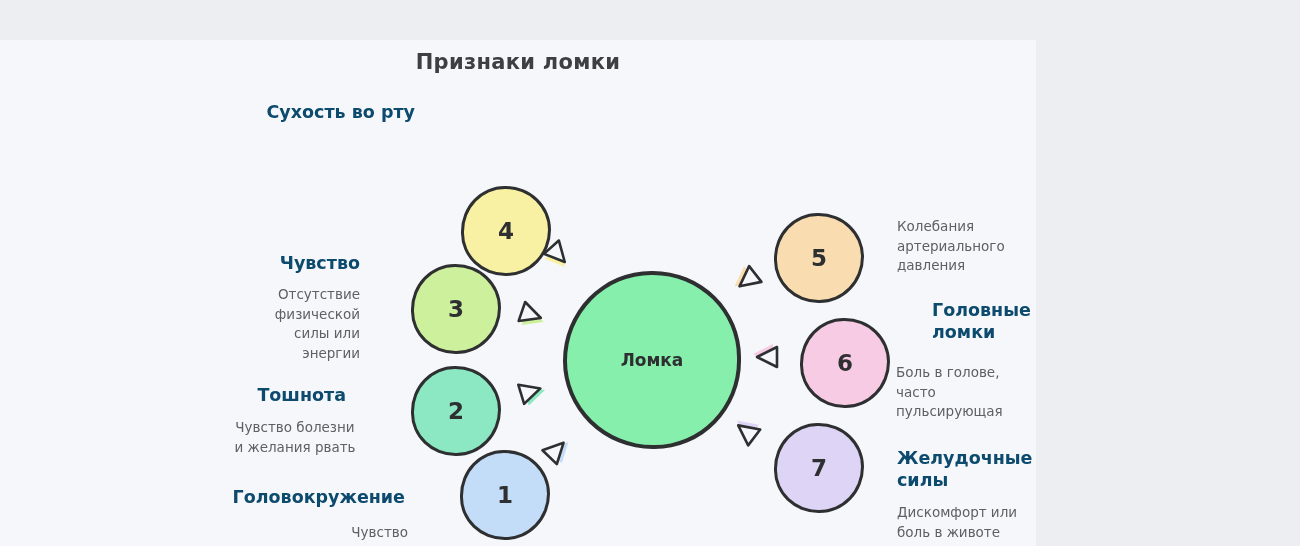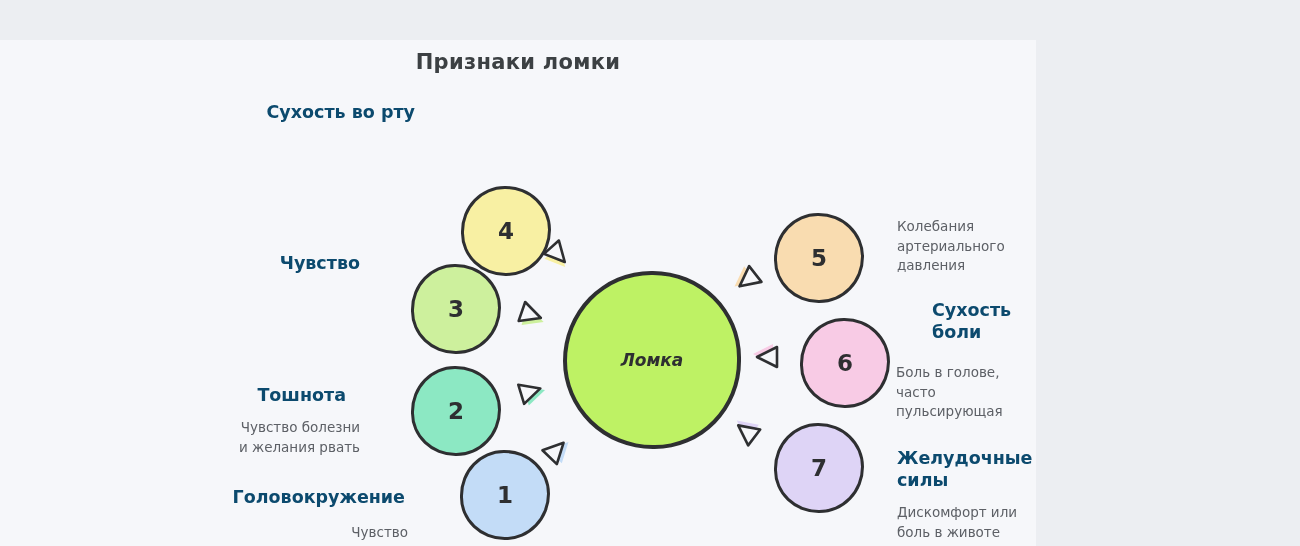--- a/index.html
+++ b/index.html
@@ -32,36 +32,36 @@
   .t3{left:517px;top:261px;transform:rotate(19deg);}
   .t4{left:543px;top:201px;transform:rotate(48deg);}
   .t5{left:731px;top:225px;transform:rotate(142deg);}
   .t6{left:751px;top:301px;transform:rotate(180deg);}
   .t7{left:731px;top:375px;transform:rotate(-143deg);}
   
   .heading{position:absolute;font-weight:bold;color:#0c4a6e;font-size:17.5px;line-height:1.25;}
   .desc{position:absolute;color:#5d6066;font-size:13.5px;line-height:1.45;}
   .ra{text-align:right;} .la{text-align:left;}
   .h1{left:225px;top:447px;width:180px;} .d1{left:288px;top:483px;width:120px;}
-  .h2{left:236px;top:345px;width:110px;} .d2{left:230px;top:378px;width:130px;}
+  .h2{left:236px;top:345px;width:110px;} .d2{left:230px;top:378px;width:130px;text-align:center;}
   .h3{left:240px;top:213px;width:120px;} .d3{left:245px;top:245px;width:115px;}
   .h4{left:265px;top:62px;width:150px;}  .d4{left:302px;top:122px;width:110px;}
   .h5{left:897px;top:113px;width:115px;} .d5{left:897px;top:177px;width:105px;}
   .h6{left:932px;top:260px;width:110px;} .d6{left:896px;top:323px;width:108px;}
   .h7{left:897px;top:408px;width:135px;} .d7{left:897px;top:463px;width:128px;}
   .bottom-bar{position:absolute;left:0;bottom:0;width:100%;height:5px;background:#2b3147;}
 </style>
 </head>
 <body>
 
 <div class="canvas">
 
   <div class="title">Признаки ломки</div>
 
-  <div class="center-node" style="background-color: #bef264; font-style: italic;">
+  <div class="center-node" style="background-color: #86efac;">
     <div class="blob" style="background-color: rgb(249, 200, 200);"></div>
     <span>Ломка</span>
   </div>
 
   <div class="node p1" style="background-color: rgb(195, 220, 247);">
     <div class="blob" style="background-color: rgb(195, 220, 247);"></div>
     <span>1</span>
   </div>
   <div class="node p2" style="background-color: rgb(140, 232, 195);">
     <div class="blob" style="background-color: rgb(140, 232, 195);"></div>
@@ -127,29 +127,30 @@
   <div class="tri t7">
     <svg width="30" height="30" viewBox="0 0 30 30">
       <polygon points="8,7 8,27 28,17" stroke="none" fill="#ded4f6"></polygon>
       <polygon points="4,4 4,24 24,14" fill="#f6f7fa" stroke="#2e2f31" stroke-width="2.6" stroke-linejoin="round"></polygon>
     </svg>
   </div>
 
   <div class="heading ra h4">Сухость во рту</div>
 
   <div class="heading ra h3">Чувство</div>
+  <div class="desc ra d3">Отсутствие физической силы или энергии</div>
 
   <div class="heading ra h2">Тошнота</div>
   <div class="desc ra d2">Чувство болезни и желания рвать</div>
 
   <div class="heading ra h1">Головокружение</div>
   <div class="desc ra d1">Чувство вращения или потери равновесия</div>
 
   <div class="desc la d5">Колебания артериального давления</div>
 
-  <div class="heading la h6">Сухость боли</div>
+  <div class="heading la h6">Головные ломки</div>
   <div class="desc la d6">Боль в голове, часто пульсирующая</div>
 
   <div class="heading la h7">Желудочные силы</div>
   <div class="desc la d7">Дискомфорт или боль в животе</div>
 
   <div class="bottom-bar"></div>
 </div>
 
 </body></html>

